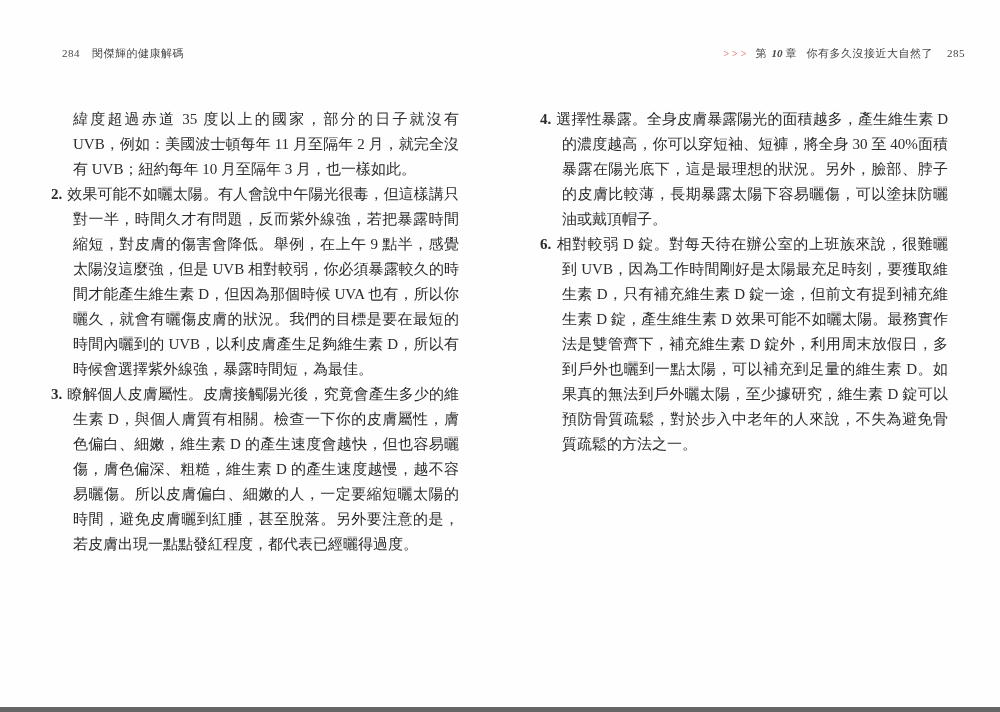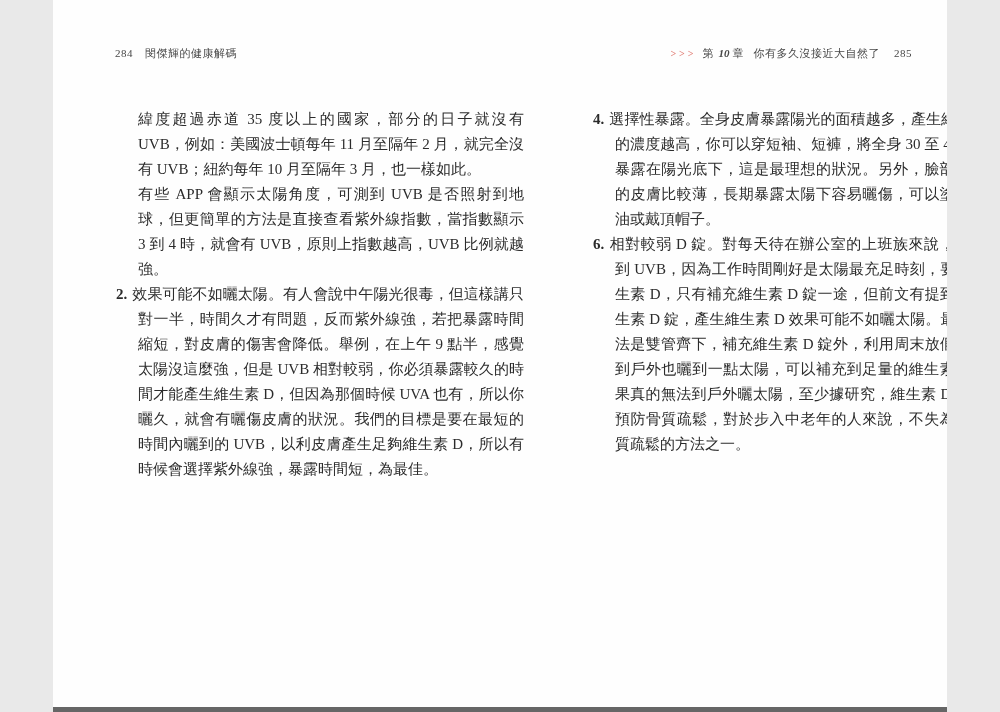--- a/index.html
+++ b/index.html
@@ -1,18 +1,18 @@
 <!DOCTYPE html>
 <html><head>
 <meta charset="utf-8">
 <style>
   html,body{margin:0;padding:0;background:#e9e9e9;}
   #canvas{
     position:relative;
-    width:894px;height:712px;
+    width:1000px;height:712px;
     margin:0 auto;
     background:#fefefe;
     overflow:hidden;
     font-family:"Liberation Serif","DejaVu Serif",serif;
     color:#2b2b2b;
   }
   
   .hdr{position:absolute;top:46px;font-size:11px;color:#474747;white-space:nowrap;}
   .hdr-left{left:62px;}
   .hdr-left .pgnum{margin-right:12px;letter-spacing:.5px;}
@@ -22,21 +22,21 @@
   .hdr-right .chseg{margin-right:2px;}
   .hdr-right .chnum{font-style:italic;font-weight:600;margin:0 3px;}
   .hdr-right .chtitle{margin-left:8px;letter-spacing:.5px;}
   .hdr-right .pgnum{margin-left:14px;letter-spacing:.5px;}
   
   .textcol{
     position:absolute;top:107px;width:408px;
     font-size:15px;line-height:25px;
     text-align:justify;
   }
-  .col-left{left:63px;}
+  .col-left{left:51px;}
   .col-right{left:540px;}
   .para{margin:0;padding-left:22px;}
   .para.numbered{text-indent:-22px;}
   .num{font-weight:bold;margin-right:5px;}
   .lead{font-weight:normal;}
   
   .bottom-bar{
     position:absolute;left:0;bottom:0;width:100%;height:5px;
     background:#666666;
   }
@@ -49,22 +49,22 @@
   <div class="hdr hdr-left">
     <span class="pgnum">284</span><span class="btitle">閔傑輝的健康解碼</span>
   </div>
 
   <div class="hdr hdr-right">
     <span class="marker">&gt;&gt;&gt;</span><span class="chseg">第</span><span class="chnum">10</span><span class="chseg">章</span><span class="chtitle">你有多久沒接近大自然了</span><span class="pgnum">285</span>
   </div>
 
   <div class="textcol col-left">
     <p class="para plain"><span>緯度超過赤道 35 度以上的國家，部分的日子就沒有 UVB，例如：美國波士頓每年 11 月至隔年 2 月，就完全沒有 UVB；紐約每年 10 月至隔年 3 月，也一樣如此。</span></p>
-    <p class="para plain"><span>有些 APP 會顯示太陽角度，可測到 UVB 是否照射到地球，但更簡單的方法是直接查看紫外線指數，當指數顯示 3 到 4 時，就會有 UVB，原則上指數越高，UVB 比例就越強。</span></p>
     <p class="para numbered"><span class="num">2.</span><span class="lead">效果可能不如曬太陽。</span><span>有人會說中午陽光很毒，但這樣講只對一半，時間久才有問題，反而紫外線強，若把暴露時間縮短，對皮膚的傷害會降低。舉例，在上午 9 點半，感覺太陽沒這麼強，但是 UVB 相對較弱，你必須暴露較久的時間才能產生維生素 D，但因為那個時候 UVA 也有，所以你曬久，就會有曬傷皮膚的狀況。我們的目標是要在最短的時間內曬到的 UVB，以利皮膚產生足夠維生素 D，所以有時候會選擇紫外線強，暴露時間短，為最佳。</span></p>
+    <p class="para numbered"><span class="num">3.</span><span class="lead">瞭解個人皮膚屬性。</span><span>皮膚接觸陽光後，究竟會產生多少的維生素 D，與個人膚質有相關。檢查一下你的皮膚屬性，膚色偏白、細嫩，維生素 D 的產生速度會越快，但也容易曬傷，膚色偏深、粗糙，維生素 D 的產生速度越慢，越不容易曬傷。所以皮膚偏白、細嫩的人，一定要縮短曬太陽的時間，避免皮膚曬到紅腫，甚至脫落。另外要注意的是，若皮膚出現一點點發紅程度，都代表已經曬得過度。</span></p>
   </div>
 
   <div class="textcol col-right">
     <p class="para numbered"><span class="num">4.</span><span class="lead">選擇性暴露。</span><span>全身皮膚暴露陽光的面積越多，產生維生素 D 的濃度越高，你可以穿短袖、短褲，將全身 30 至 40%面積暴露在陽光底下，這是最理想的狀況。另外，臉部、脖子的皮膚比較薄，長期暴露太陽下容易曬傷，可以塗抹防曬油或戴頂帽子。</span></p>
     <p class="para numbered"><span class="num">6.</span><span class="lead">相對較弱 D 錠。</span><span>對每天待在辦公室的上班族來說，很難曬到 UVB，因為工作時間剛好是太陽最充足時刻，要獲取維生素 D，只有補充維生素 D 錠一途，但前文有提到補充維生素 D 錠，產生維生素 D 效果可能不如曬太陽。最務實作法是雙管齊下，補充維生素 D 錠外，利用周末放假日，多到戶外也曬到一點太陽，可以補充到足量的維生素 D。如果真的無法到戶外曬太陽，至少據研究，維生素 D 錠可以預防骨質疏鬆，對於步入中老年的人來說，不失為避免骨質疏鬆的方法之一。</span></p>
   </div>
 
   <div class="bottom-bar"></div>
 
 </div>

